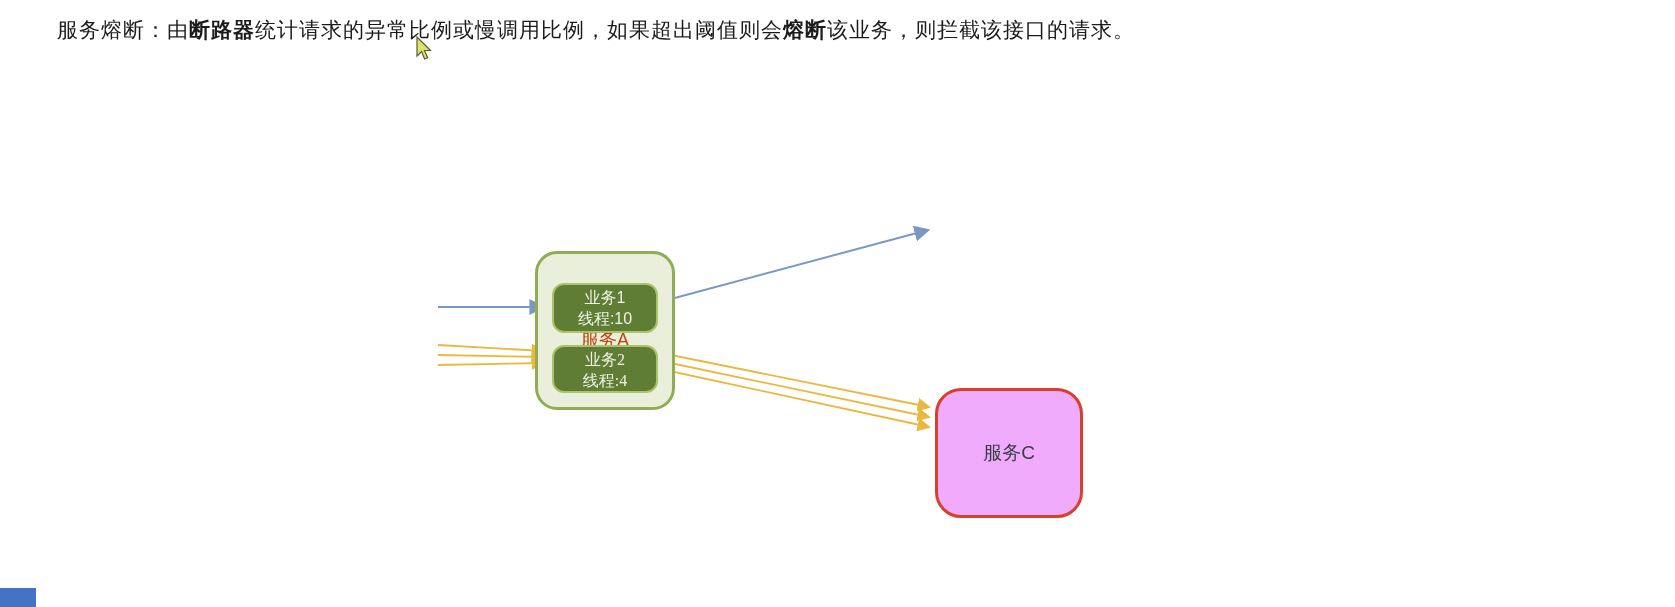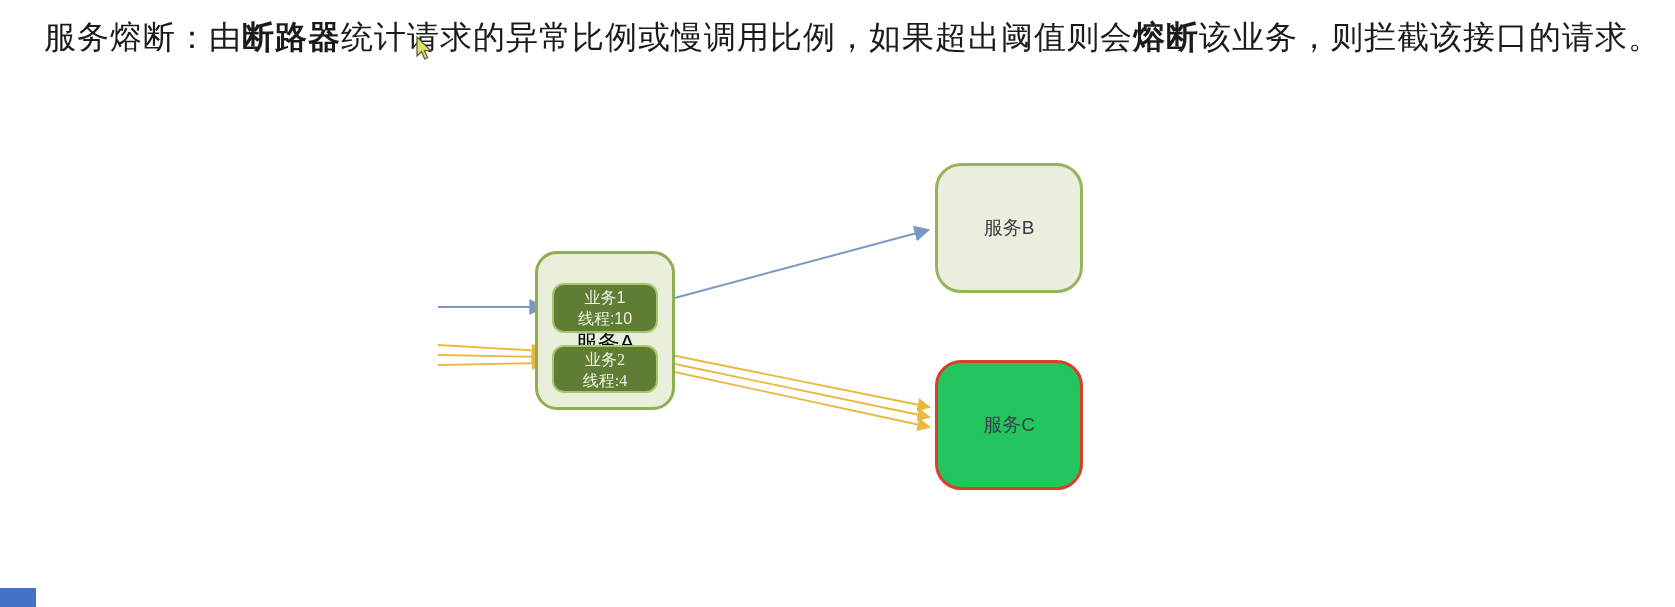--- a/index.html
+++ b/index.html
@@ -12,23 +12,23 @@
     position: relative;
     width: 1675px;
     height: 607px;
     background: #ffffff;
     overflow: hidden;
   }
 
   
   .title {
     position: absolute;
-    left: 44px;
+    left: 57px;
     top: 16px;
-    font-size: 32px;
+    font-size: 21px;
     color: #1b1b1b;
     letter-spacing: 1px;
     white-space: nowrap;
     font-family: Liberation Mono, monospace;
   }
   .title b { font-weight: 700; }
 
   
   .service-a {
     position: absolute;
@@ -40,22 +40,22 @@
     border: 3px solid #8fae53;
     border-radius: 22px;
     box-sizing: border-box;
   }
   .service-a-label {
     position: absolute;
     left: 0;
     top: 74px;
     width: 100%;
     text-align: center;
-    font-size: 22px;
-    color: #000000;
+    font-size: 18px;
+    color: #c2410c;
     z-index: 0;
   }
   .biz-box {
     position: absolute;
     left: 14px;
     width: 106px;
     background: #5f7d35;
     border: 2px solid #a9c46a;
     border-radius: 12px;
     box-sizing: border-box;
@@ -82,22 +82,22 @@
     color: #3a3f45;
   }
   .service-b {
     left: 935px;
     top: 163px;
     background: #e9eedd;
     border: 3px solid #97b45c;
   }
   .service-c {
     left: 935px;
-    top: 360px;
-    background: #22c55e;
+    top: 388px;
+    background: #f0abfc;
     border: 3px solid #d9402c;
   }
 
   
   .arrows {
     position: absolute;
     left: 0;
     top: 0;
     width: 1675px;
     height: 607px;
@@ -157,23 +157,20 @@
     <div class="biz-box biz-1">
       <div>业务1</div>
       <div>线程:10</div>
     </div>
     <div class="biz-box biz-2">
       <div>业务2</div>
       <div>线程:4</div>
     </div>
   </div>
 
-  <div class="service-node service-b">
-    <span>服务B</span>
-  </div>
 
   <div class="service-node service-c">
     <span>服务C</span>
   </div>
 
   <svg class="cursor" viewBox="0 0 20 26" xmlns="http://www.w3.org/2000/svg">
     <path d="M2,1 L2,20 L6.6,15.6 L9.6,23 L12.6,21.7 L9.5,14.5 L15.5,14.5 Z" fill="#dce36b" stroke="#5a5a38" stroke-width="1.2"></path>
   </svg>
 
   <div class="accent-strip"></div>

